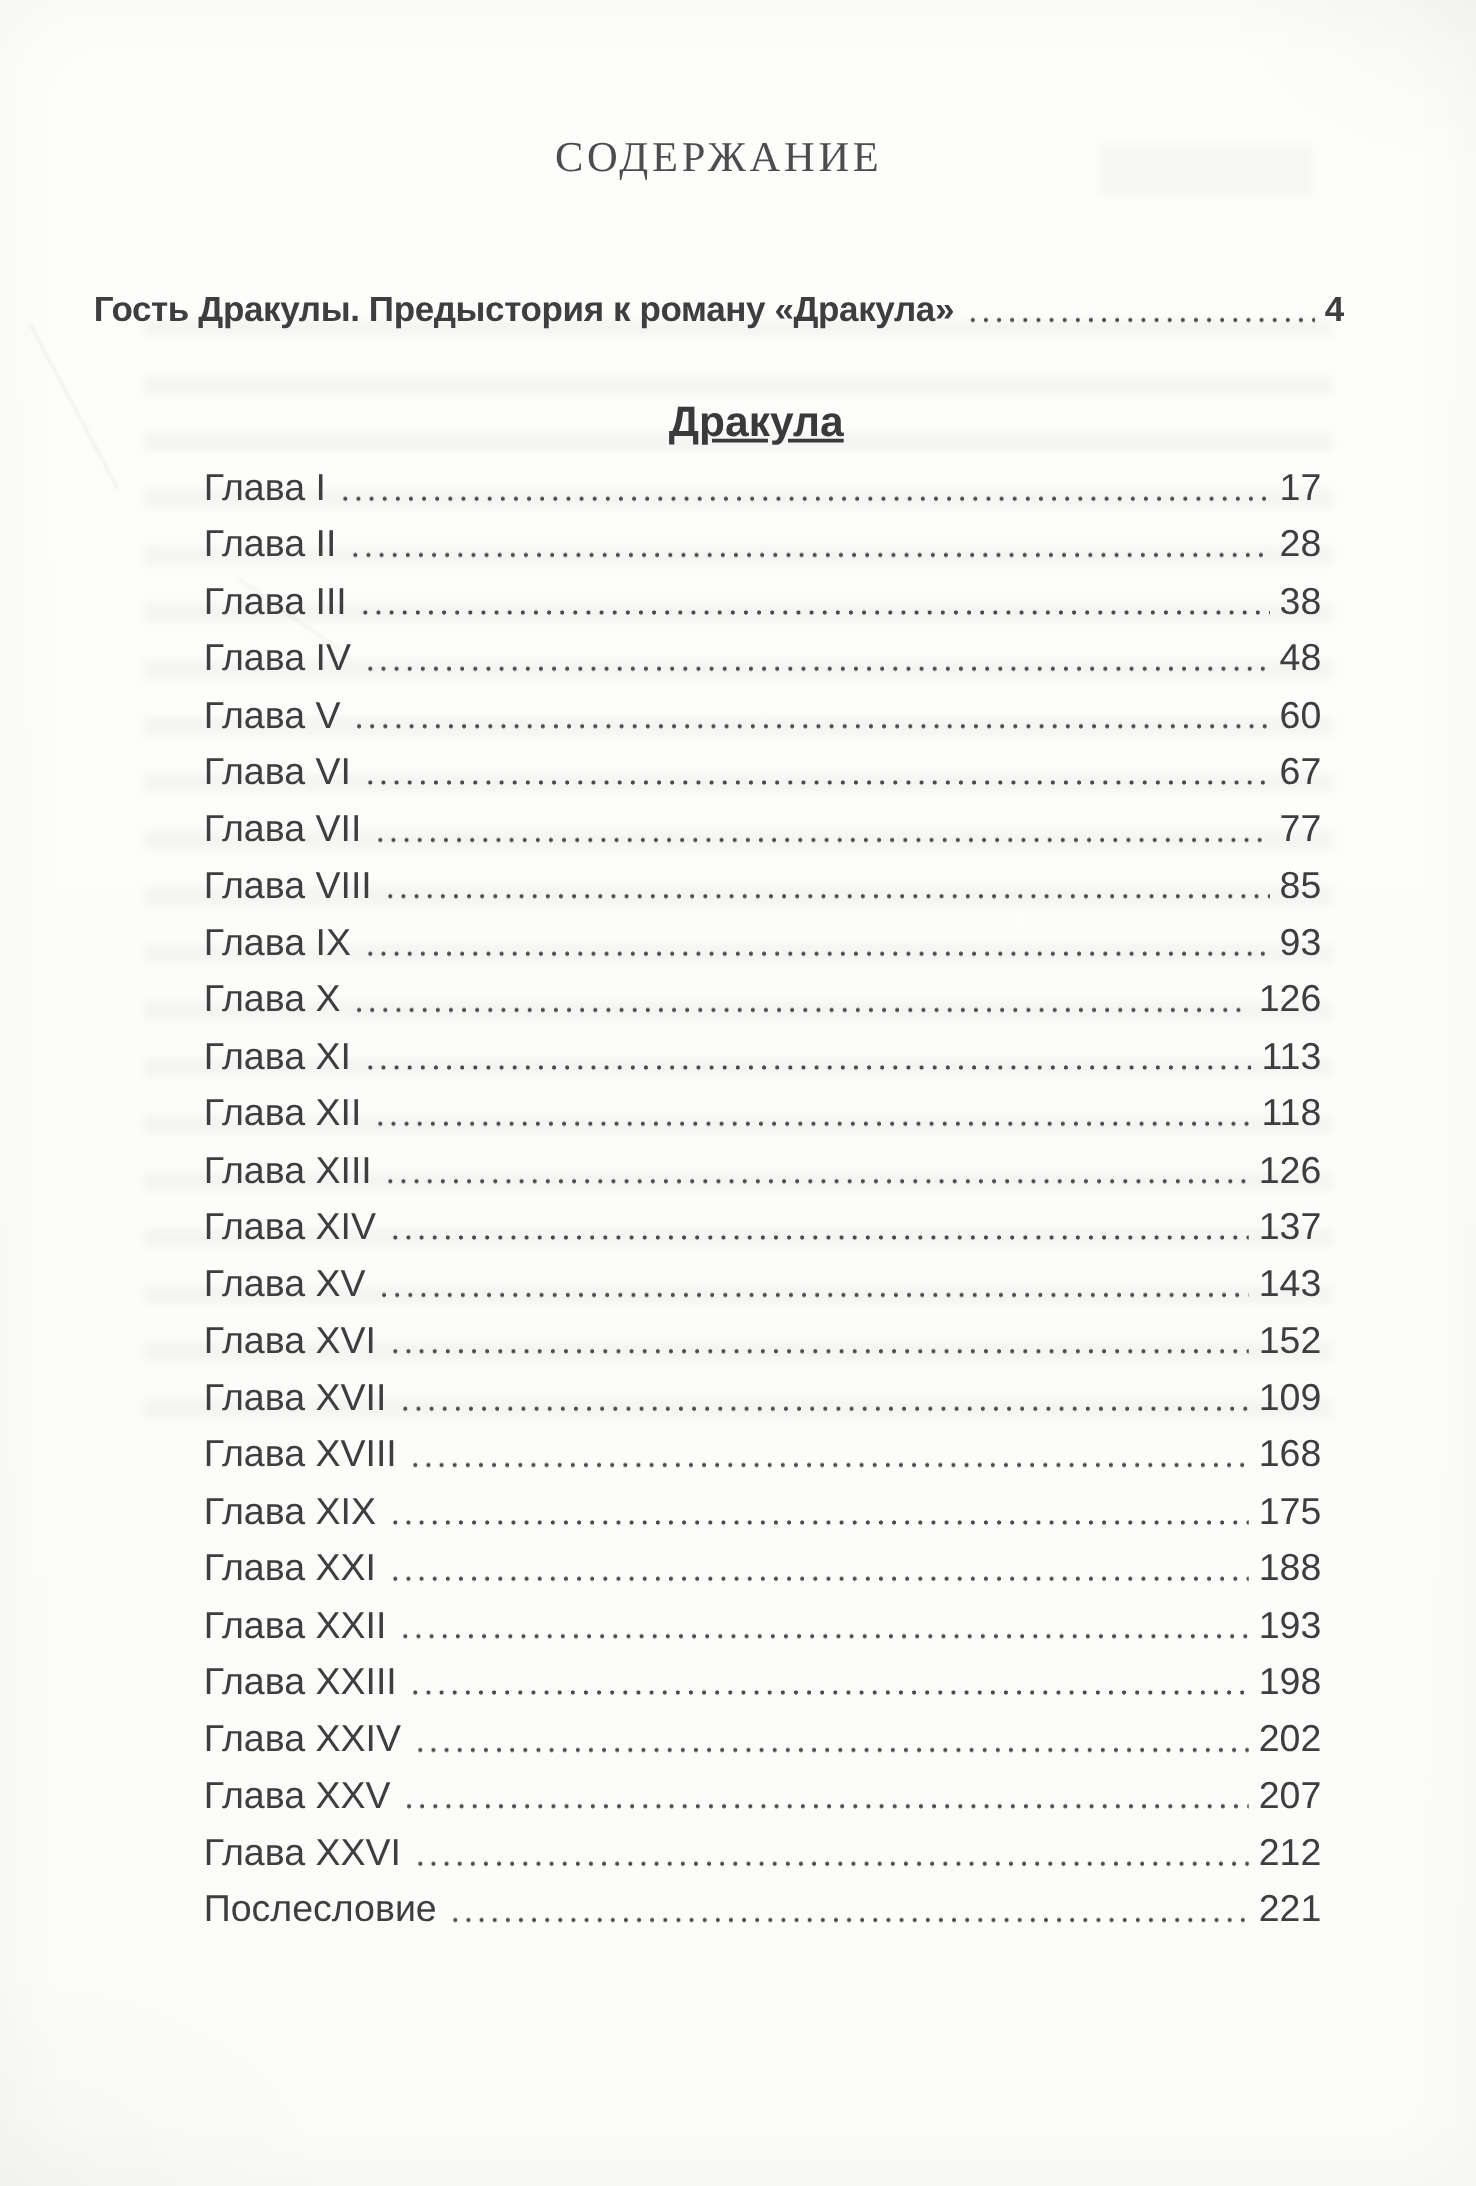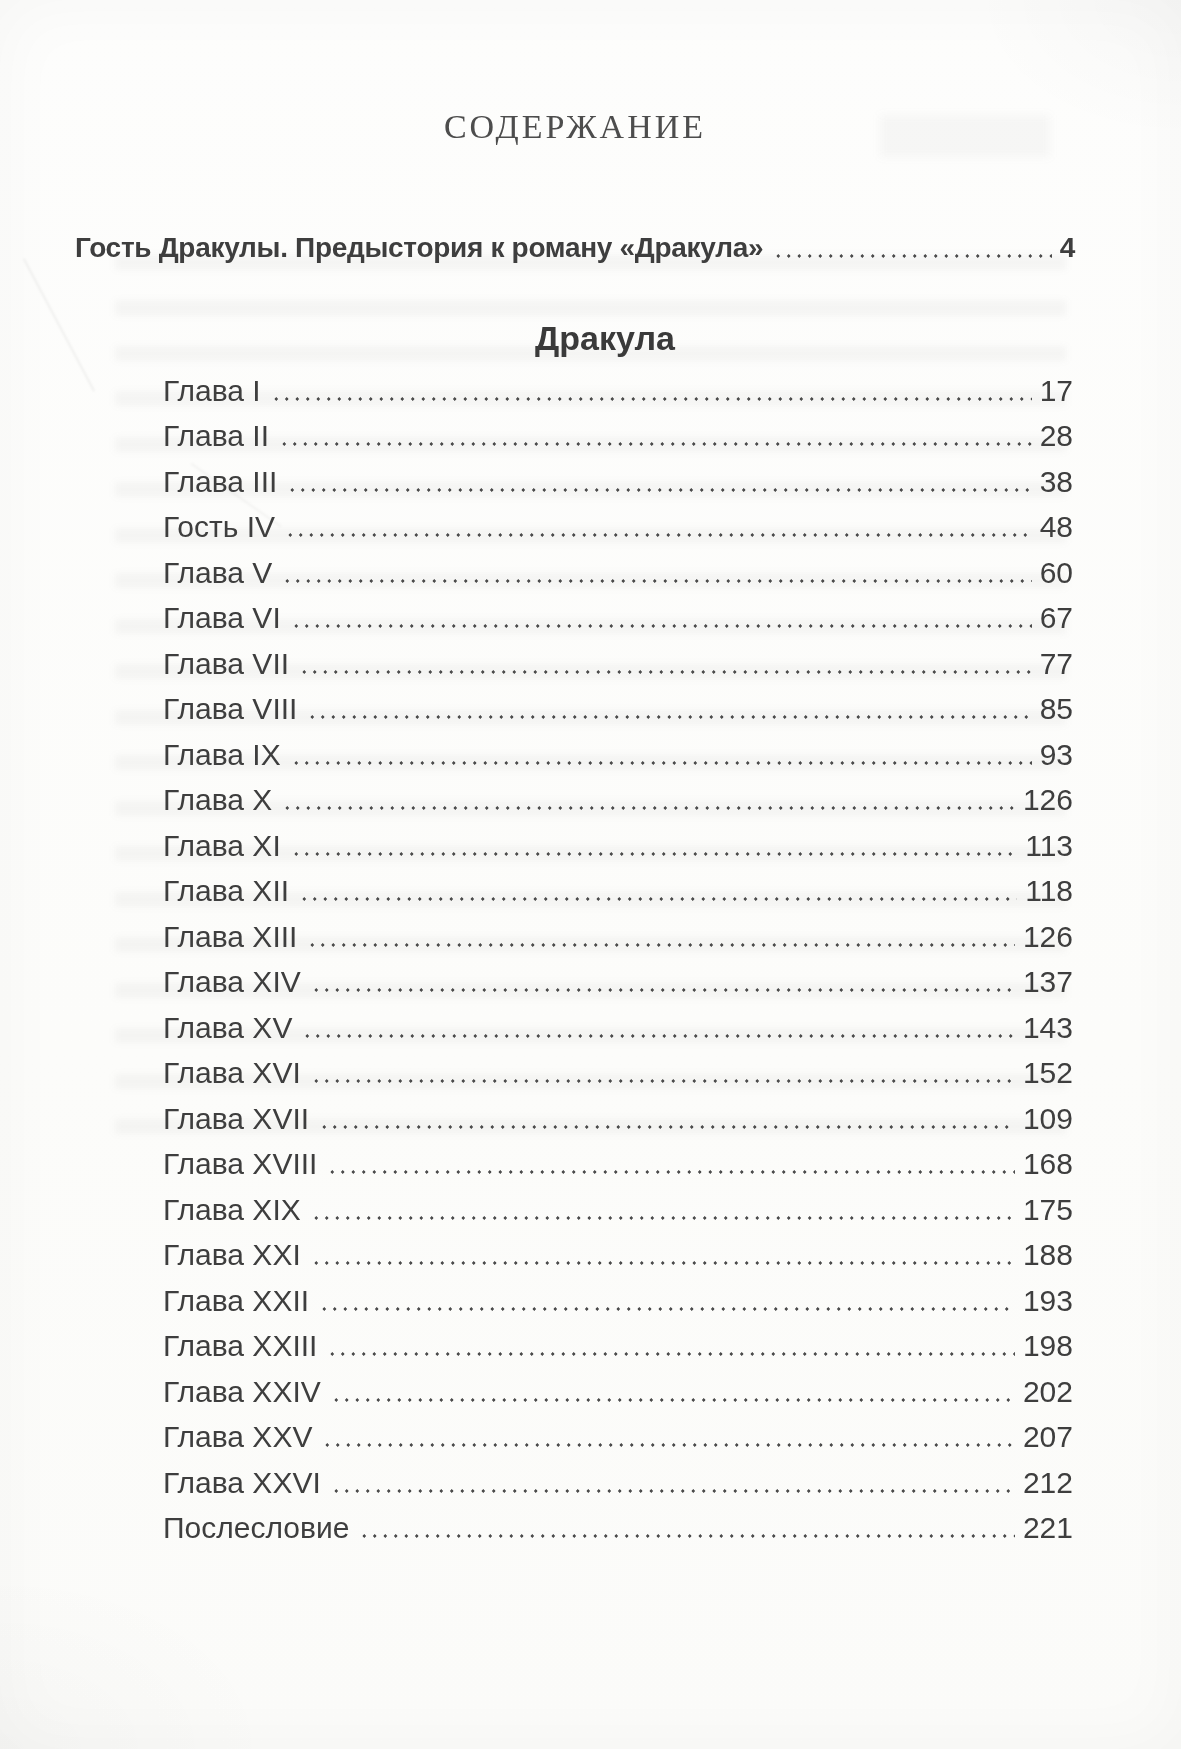--- a/index.html
+++ b/index.html
@@ -114,26 +114,27 @@
   .section-heading {
     position: absolute;
     left: 105px;
     width: 1000px;
     top: 321px;
     text-align: center;
     font-size: 34px;
     font-weight: 700;
     line-height: 1;
     color: #3a3a3a;
+    text-decoration: underline;
   }
 
   .toc-list {
     position: absolute;
     left: 163px;
-    right: 108px;
+    right: 124px;
     top: 370px;
   }
   .toc-row {
     height: 45.5px;
     padding-bottom: 10px;
     box-sizing: border-box;
     font-size: 30px;
     line-height: 1;
     color: #3e3e3e;
   }
@@ -173,21 +174,21 @@
     <span class="pagenum">28</span>
   </div>
 
   <div class="toc-row leader-row">
     <span class="label">Глава III</span>
     <span class="leader"></span>
     <span class="pagenum">38</span>
   </div>
 
   <div class="toc-row leader-row">
-    <span class="label">Гость IV</span>
+    <span class="label">Глава IV</span>
     <span class="leader"></span>
     <span class="pagenum">48</span>
   </div>
 
   <div class="toc-row leader-row">
     <span class="label">Глава V</span>
     <span class="leader"></span>
     <span class="pagenum">60</span>
   </div>
 

